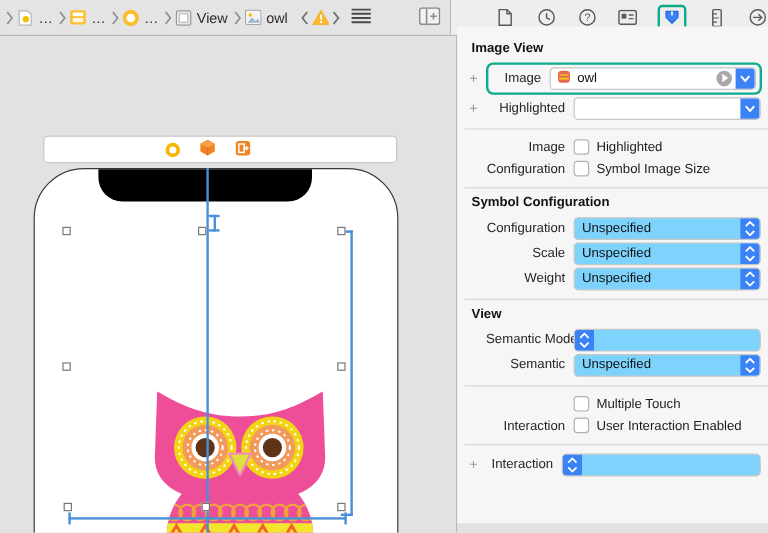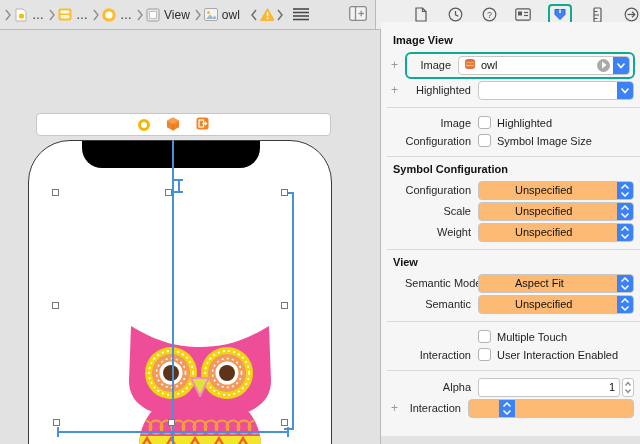--- a/index.html
+++ b/index.html
@@ -56,22 +56,22 @@
   .hl-box { border:2.5px solid #0caa8e; border-radius:6px; display:flex; align-items:center;
     flex:1; padding:2px 3px 2px 6px; margin-right:-1px; }
   .hl-box .lbl { width:38px; }
   .combo { flex:1; height:19px; background:#fff; border:1px solid #c6c6c6; border-radius:4px;
     display:flex; align-items:center; overflow:hidden; }
   .combo-text { flex:1; padding-left:5px; display:flex; align-items:center; gap:5px; color:#111; }
   .jump-circle { width:13px; height:13px; border-radius:50%; background:#a9a9a9;
     display:flex; align-items:center; justify-content:center; margin-right:3px; flex:none; }
   .dd-btn { width:16px; height:19px; background:#3b82f7; display:flex;
     align-items:center; justify-content:center; flex:none; }
-  .popup { flex:1; height:19px; background:#fdba74; border:1px solid #c6c6c6; border-radius:4px;
-    display:flex; align-items:center; overflow:hidden;padding-left:30px; }
+  .popup { flex:1; height:19px; background:#7dd3fc; border:1px solid #c6c6c6; border-radius:4px;
+    display:flex; align-items:center; overflow:hidden; }
   .popup-text { flex:1; padding-left:6px; color:#111; display:flex; align-items:center; gap:5px; }
   .field { flex:1; height:19px; background:#fff; border:1px solid #c6c6c6; border-radius:3px;
     display:flex; align-items:center; justify-content:flex-end; padding-right:4px; color:#111; }
   .stepper { width:12px; height:19px; margin-left:2px; background:#fff; border:1px solid #c6c6c6;
     border-radius:3px; display:flex; flex-direction:column; align-items:center; justify-content:center; flex:none; }
   .checkbox { width:13px; height:13px; background:#fff; border:1px solid #b3b3b3;
     border-radius:3px; margin-right:6px; flex:none; }
   .chk-lbl { color:#1c1c1c; }
   .swatch { width:30px; height:12px; border:1px solid #cfcfcf; border-radius:2px;
     margin-right:6px; position:relative; overflow:hidden; background:#fff; flex:none; }
@@ -507,23 +507,20 @@
     </div>
 
     <div class="sep"></div>
 
     <div class="sec-title">View</div>
 
     <div class="row">
       <span class="spacer"></span>
       <span class="lbl">Semantic Mode</span>
       <div class="popup">
-        <span class="popup-text">
-            <span>Aspect Fit</span>
-          </span>
         <span class="dd-btn">
           <svg width="10" height="13">
               <polyline points="1.5,4.5 5,1 8.5,4.5" fill="none" stroke="#fff" stroke-width="1.5"></polyline>
               <polyline points="1.5,8.5 5,12 8.5,8.5" fill="none" stroke="#fff" stroke-width="1.5"></polyline>
             </svg>
           </span>
       </div>
     </div>
     <div class="row">
       <span class="spacer"></span>
@@ -552,33 +549,20 @@
     <div class="row" style="height:17px">
       <span class="spacer"></span>
       <span class="lbl">Interaction</span>
       <span class="checkbox"></span>
       <span class="chk-lbl">User Interaction Enabled</span>
     </div>
 
     <div class="sep"></div>
 
     <div class="row">
-      <span class="spacer"></span>
-      <span class="lbl">Alpha</span>
-      <div class="field">
-          <span>1</span>
-        </div>
-      <span class="stepper">
-        <svg width="8" height="13">
-            <polyline points="1.5,4.5 4,1.5 6.5,4.5" fill="none" stroke="#8a8a8a" stroke-width="1.3"></polyline>
-            <polyline points="1.5,8.5 4,11.5 6.5,8.5" fill="none" stroke="#8a8a8a" stroke-width="1.3"></polyline>
-          </svg>
-        </span>
-    </div>
-    <div class="row">
       <span class="plus">+</span>
       <span class="lbl" style="width:56px">Interaction</span>
       <div class="popup">
         <span class="dd-btn">
           <svg width="10" height="13">
               <polyline points="1.5,4.5 5,1 8.5,4.5" fill="none" stroke="#fff" stroke-width="1.5"></polyline>
               <polyline points="1.5,8.5 5,12 8.5,8.5" fill="none" stroke="#fff" stroke-width="1.5"></polyline>
             </svg>
           </span>
       </div>

